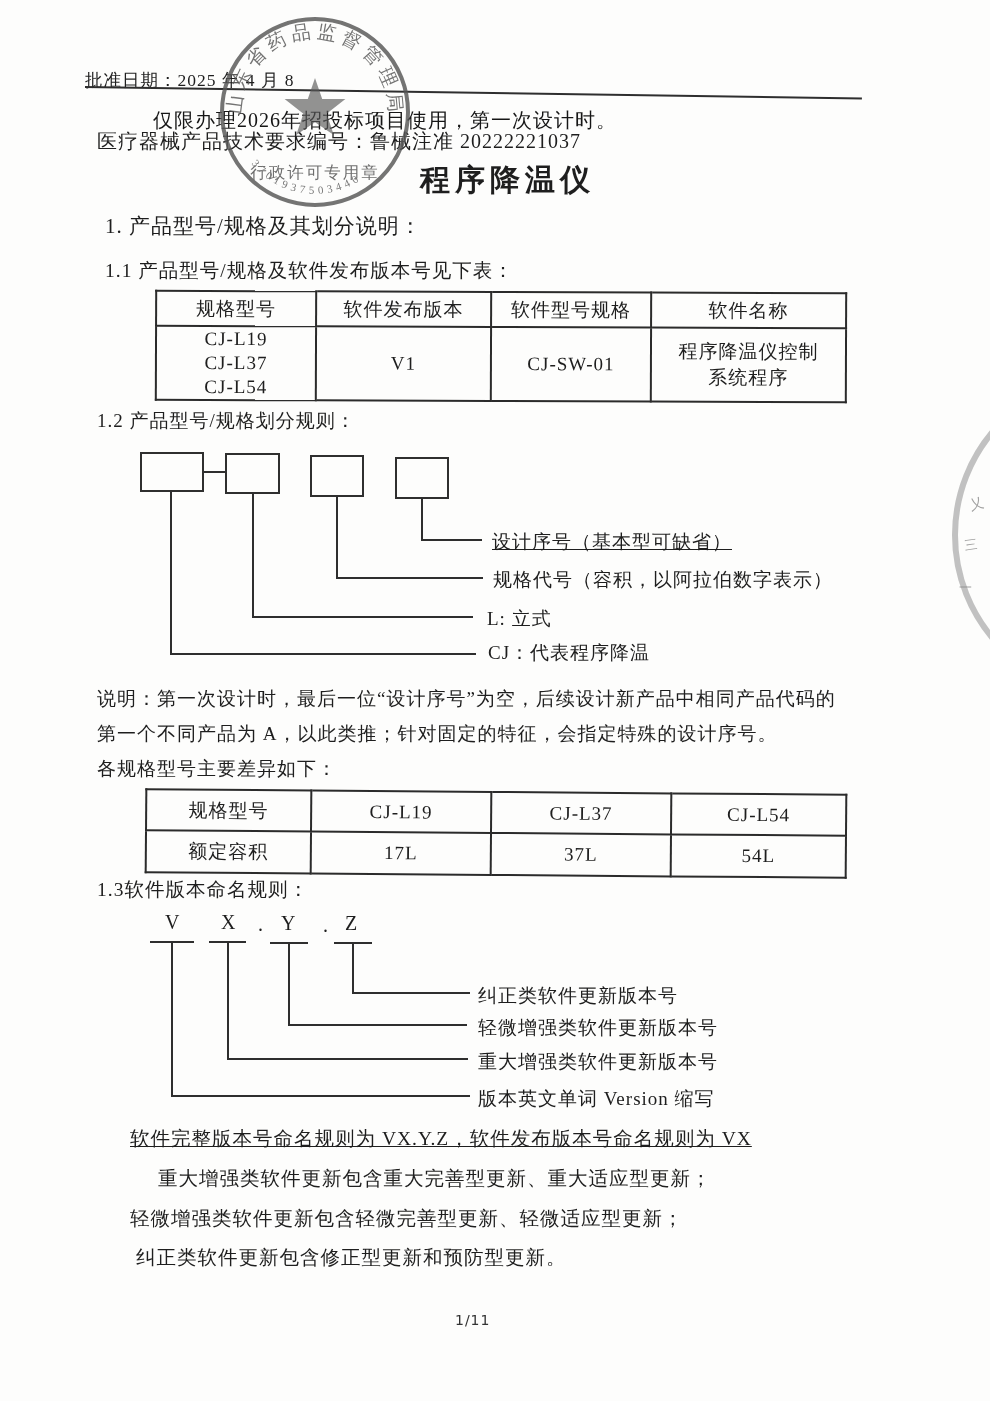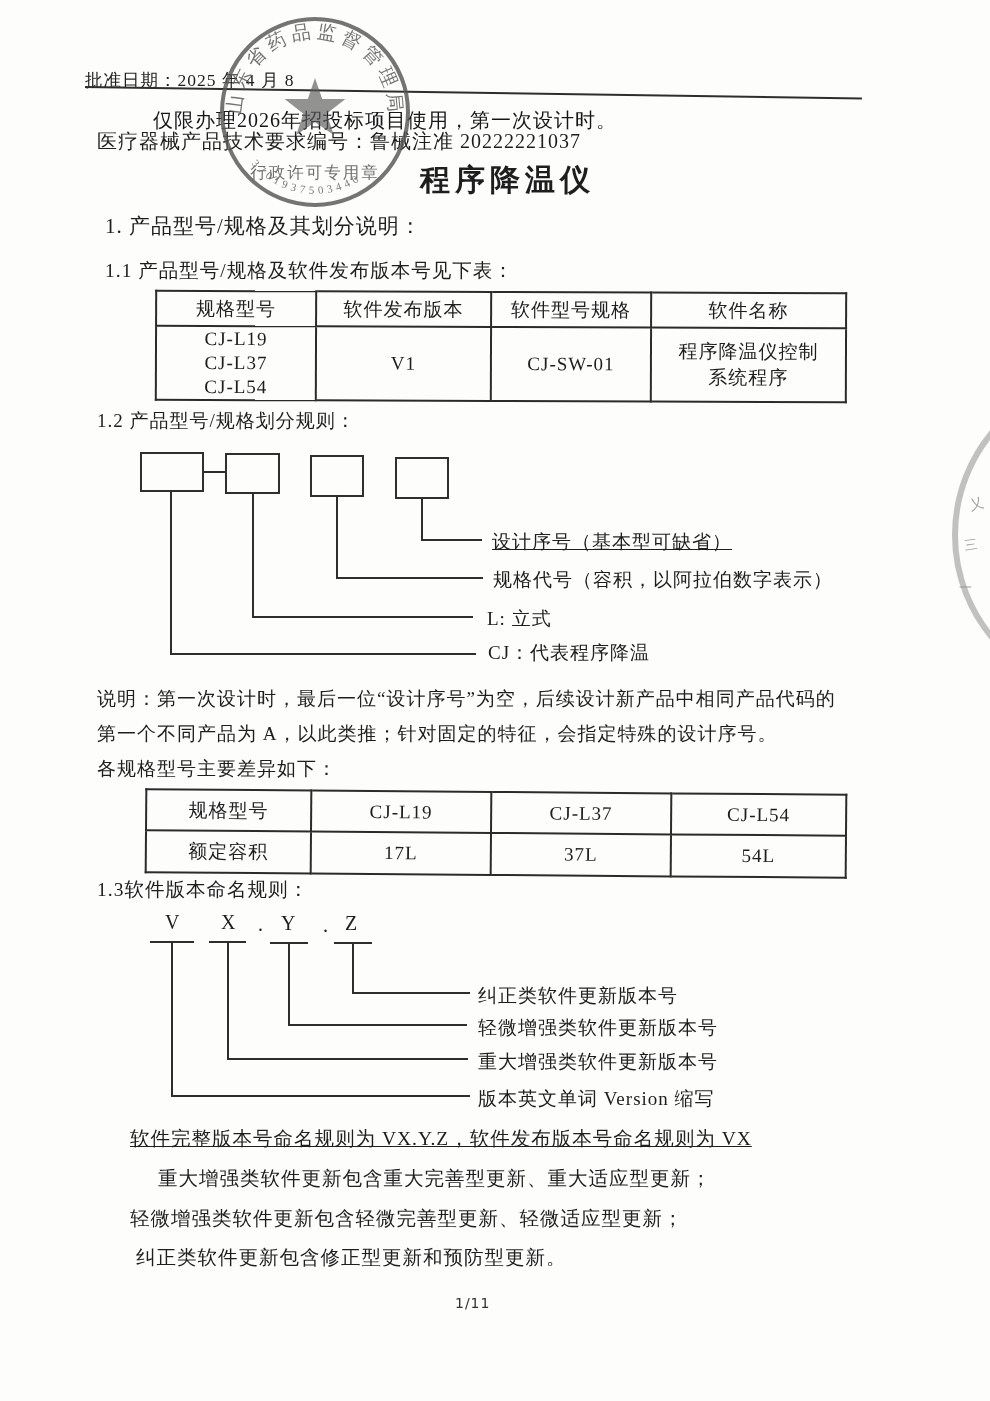--- a/index.html
+++ b/index.html
@@ -13,21 +13,21 @@
   .txt{white-space:nowrap;letter-spacing:1px;font-size:19px;}
   .hline{background:#2e2e2e;height:2px;}
   .vline{background:#2e2e2e;width:2px;}
   .dbox{border:2px solid #2f2f2f;background:transparent;}
   table.doc{border-collapse:collapse;table-layout:fixed;}
   table.doc td,table.doc th{
     border:2px solid #2b2b2b;text-align:center;vertical-align:middle;
     font-size:19px;font-weight:normal;letter-spacing:1px;padding:0;
   }
   .title{font-size:30px;font-weight:700;letter-spacing:5px;}
-  .pgnum{font-family:"DejaVu Sans",sans-serif;font-size:14px;letter-spacing:1px;color:#333;}
+  .pgnum{font-family:"DejaVu Sans",sans-serif;font-size:14px;letter-spacing:1px;color:#333;margin-top:17px;}
   .stamp{opacity:.82;}
   .models span{display:block;line-height:24px;}
 </style>
 </head>
 <body>
 
 <div class="abs txt" style="left:85px;top:68px;font-size:17.5px;">批准日期：2025 年 4 月 8</div>
 <div class="abs hline" style="left:85px;top:86px;width:777px;transform:rotate(0.85deg);transform-origin:left center;"></div>
 <div class="abs txt" style="left:153px;top:107px;font-size:20px;color:#161616;">仅限办理2026年招投标项目使用，第一次设计时。</div>
 <div class="abs txt" style="left:97px;top:128px;font-size:20px;">医疗器械产品技术要求编号：鲁械注准 20222221037</div>

